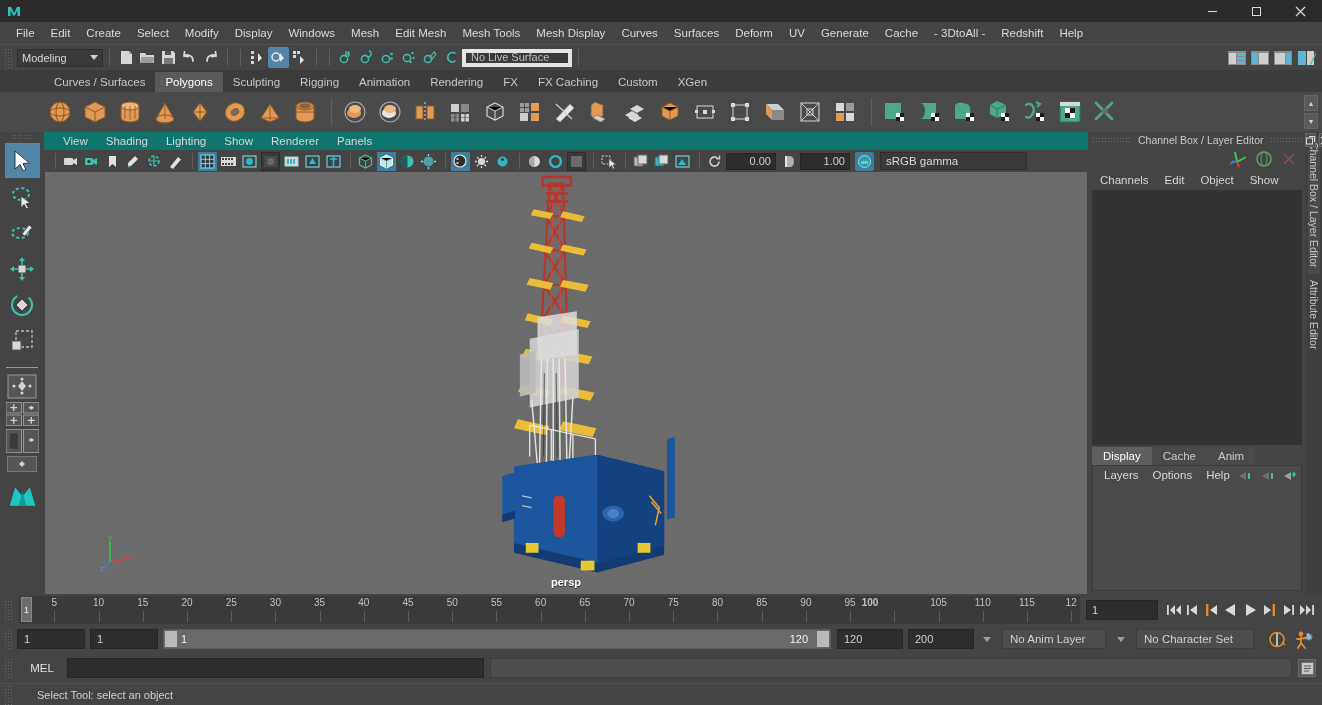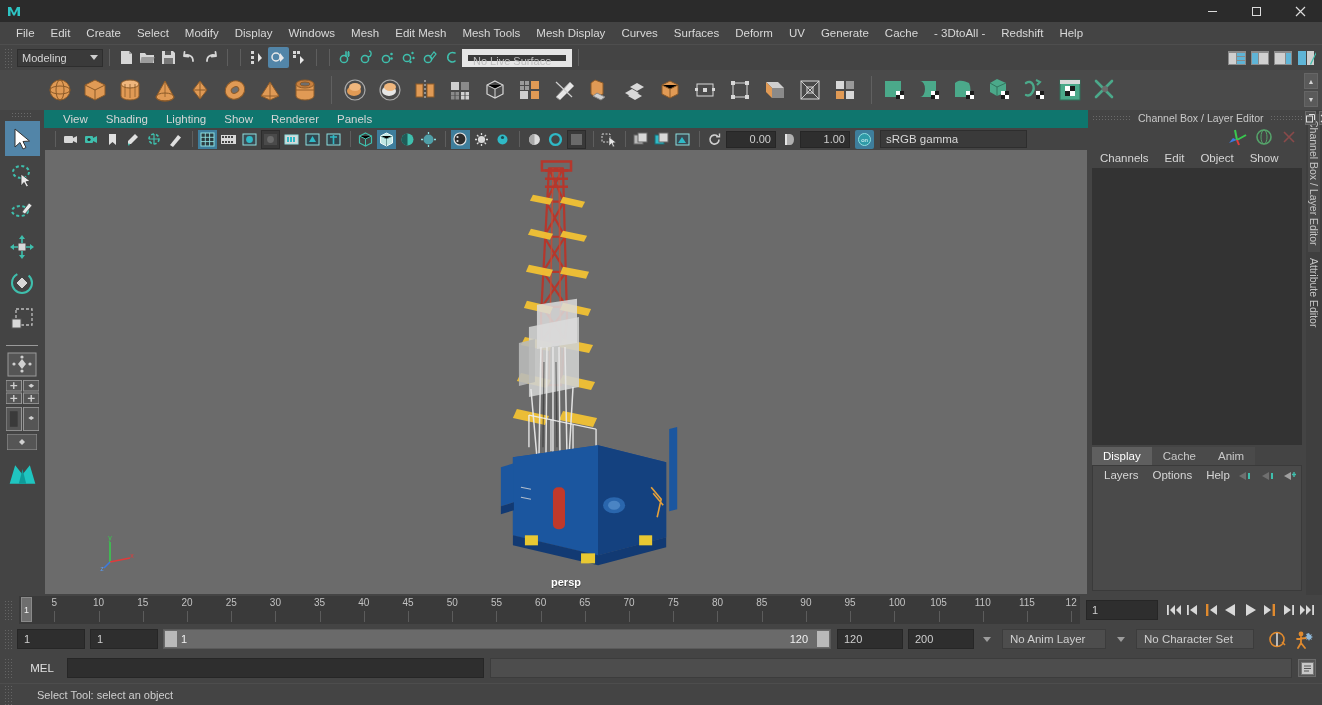--- a/index.html
+++ b/index.html
@@ -40,22 +40,22 @@
     background-size:3px 3px; opacity:.85; }
   .combo {
     height:18px; background:#3a3a3a; border:1px solid #2e2e2e; display:flex; align-items:center;
     color:#d6d6d6; font-size:11px; padding:0 4px; position:relative;
   }
   .combo .cval { flex:1; white-space:nowrap; overflow:hidden; }
   .combo .arrow { width:0;height:0;border-left:4px solid transparent;border-right:4px solid transparent;border-top:5px solid #cfcfcf; margin-left:6px; }
   .sep { width:1px; height:17px; background:#5e5e5e; margin:0 6px; flex:0 0 1px; }
   .sbtn { width:21px;height:21px; display:flex;align-items:center;justify-content:center; flex:0 0 21px; }
   .sbtn.on { background:#5285a8; border-radius:2px; }
-  .livefield { height:18px; min-width:110px; background:#3a3a3a; border:6px solid #e5e5e5; display:flex;
-    align-items:flex-start; padding:0 5px; color:#bdbdbd; font-size:11px; }
+  .livefield { height:18px; min-width:110px; background:#3a3a3a; border:4px solid #e5e5e5; display:flex;
+    align-items:flex-end; padding:0 5px; color:#bdbdbd; font-size:11px; }
   .sl-right { margin-left:auto; display:flex; align-items:center; padding-right:6px; gap:2px; }
 
   
   .shelftabs { height:22px; flex:0 0 22px; background:#3c3c3c; display:flex; align-items:flex-end; padding-left:44px; }
   .shelftab { height:20px; line-height:20px; padding:0 10px; font-size:11.5px; color:#c7c7c7; background:#3c3c3c; }
   .shelftab.active { background:#5a5a5a; color:#fff; }
   .shelfbar { height:40px; flex:0 0 40px; background:#4a4a4a; display:flex; align-items:center; padding-left:44px; position:relative; }
   .shelficon { width:32px;height:32px;margin-right:3px; flex:0 0 32px; display:flex;align-items:center;justify-content:center; }
   .shelfsep { width:1px;height:28px;background:#606060;margin:0 7px; flex:0 0 1px; }
   .shelf-scroll { position:absolute; right:4px; top:3px; width:14px; height:34px;
@@ -360,20 +360,32 @@
       <div class="sbtn">
         <svg width="20" height="20" viewBox="0 0 20 20">
             <path d="M2 3 l8 0 l0 14 l-8 0 z" fill="#5fb4d6"></path>
             <path d="M11 3 l7 0 l0 14 l-7 0 z" fill="#cfcfcf"></path>
             <path d="M14 16 l6 -12 l1 0 l-6 13 z" fill="#3fbfad"></path>
           </svg>
       </div>
     </div>
   </div>
 
+  <div class="shelftabs">
+    <div class="shelftab">Curves / Surfaces</div>
+    <div class="shelftab active">Polygons</div>
+    <div class="shelftab">Sculpting</div>
+    <div class="shelftab">Rigging</div>
+    <div class="shelftab">Animation</div>
+    <div class="shelftab">Rendering</div>
+    <div class="shelftab">FX</div>
+    <div class="shelftab">FX Caching</div>
+    <div class="shelftab">Custom</div>
+    <div class="shelftab">XGen</div>
+  </div>
 
   <div class="shelfbar">
 
     <div class="shelficon">
       <svg width="26" height="26" viewBox="0 0 26 26">
           <circle cx="13" cy="13" r="10" fill="#e09a55" stroke="#8c5a28" stroke-width="1"></circle>
           <ellipse cx="13" cy="13" rx="10" ry="4" fill="none" stroke="#8c5a28" stroke-width="1"></ellipse>
           <ellipse cx="13" cy="13" rx="4" ry="10" fill="none" stroke="#8c5a28" stroke-width="1"></ellipse>
         </svg>
     </div>
@@ -1196,21 +1208,21 @@
         <div class="tick-lbl" style="left: 654.283px;">75</div>
         <div class="tick-mark" style="left: 654.283px;"></div>
         <div class="tick-lbl" style="left: 698.492px;">80</div>
         <div class="tick-mark" style="left: 698.492px;"></div>
         <div class="tick-lbl" style="left: 742.7px;">85</div>
         <div class="tick-mark" style="left: 742.7px;"></div>
         <div class="tick-lbl" style="left: 786.908px;">90</div>
         <div class="tick-mark" style="left: 786.908px;"></div>
         <div class="tick-lbl" style="left: 831.117px;">95</div>
         <div class="tick-mark" style="left: 831.117px;"></div>
-        <div class="tick-lbl" style="left: 878px;">100</div>
+        <div class="tick-lbl" style="left: 851px; font-weight: bold;">100</div>
         <div class="tick-mark" style="left: 875.325px;"></div>
         <div class="tick-lbl" style="left: 919.533px;">105</div>
         <div class="tick-mark" style="left: 919.533px;"></div>
         <div class="tick-lbl" style="left: 963.742px;">110</div>
         <div class="tick-mark" style="left: 963.742px;"></div>
         <div class="tick-lbl" style="left: 1007.95px;">115</div>
         <div class="tick-mark" style="left: 1007.95px;"></div>
         <div class="tick-lbl" style="left: 1052.16px;">12</div>
         <div class="tick-mark" style="left: 1052.16px;"></div>
         <div class="time-cursor" style="left: 2px;">

